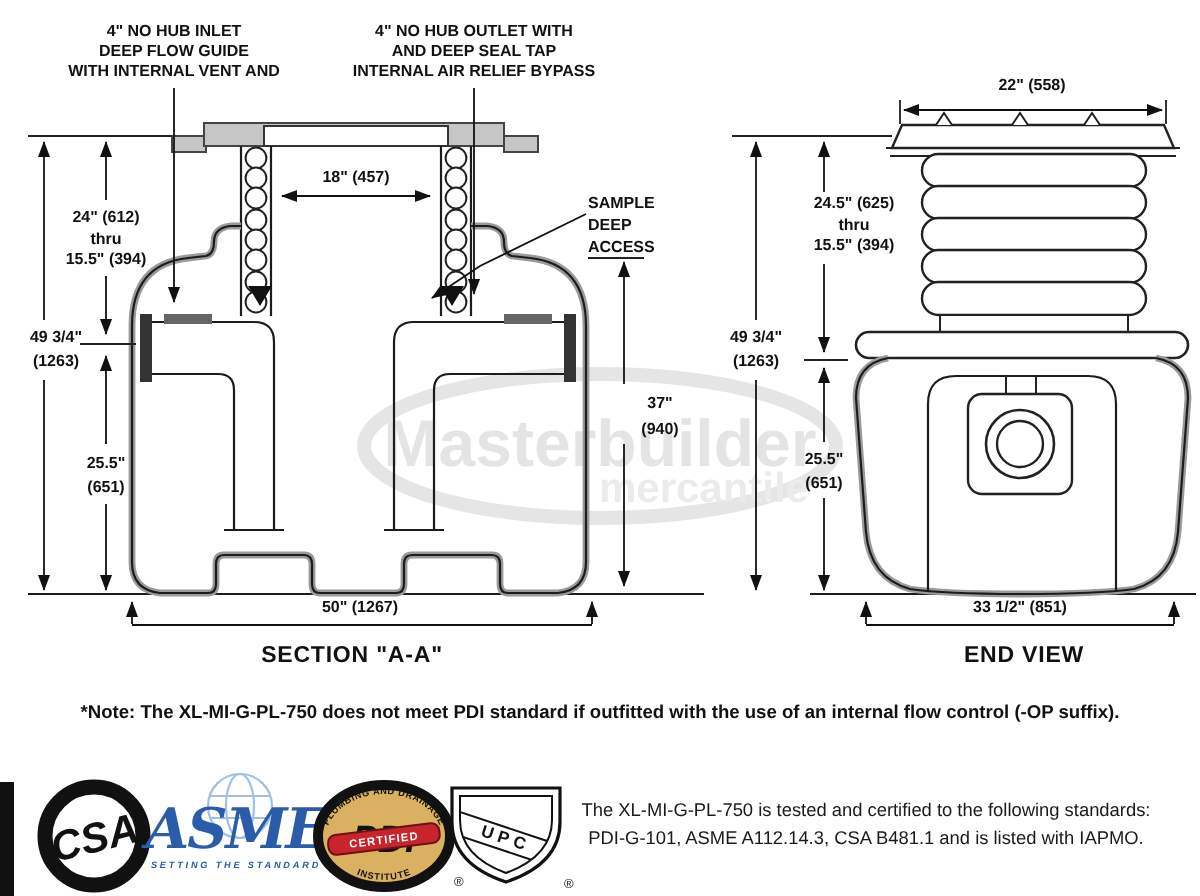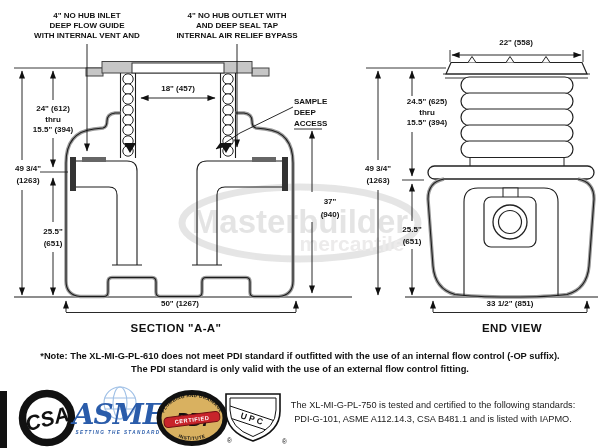--- a/index.html
+++ b/index.html
@@ -260,22 +260,21 @@
   <div>(1263)</div>
 </div>
 <div class="dim" style="left:388px;top:224px;width:48px;line-height:12px;">
   <div>25.5"</div>
   <div>(651)</div>
 </div>
 <div class="dim" style="left:458px;top:299px;width:104px;">33 1/2" (851)</div>
 <div class="title" style="left:462px;top:322px;width:100px;">END VIEW</div>
 
 <div class="note" style="left:10px;top:350px;width:580px;">
-  <div>*Note: The XL-MI-G-PL-610 does not meet PDI standard if outfitted with the use of an internal flow control (-OP suffix).</div>
-  <div>The PDI standard is only valid with the use of an external flow control fitting.</div>
+  <div>*Note: The XL-MI-G-PL-750 does not meet PDI standard if outfitted with the use of an internal flow control (-OP suffix).</div>
 </div>
 
 <div class="cert" style="left:272px;top:399px;width:322px;">
   <div>The XL-MI-G-PL-750 is tested and certified to the following standards:</div>
   <div>PDI-G-101, ASME A112.14.3, CSA B481.1 and is listed with IAPMO.</div>
 </div>
 
 </div>
 
 </body></html>

